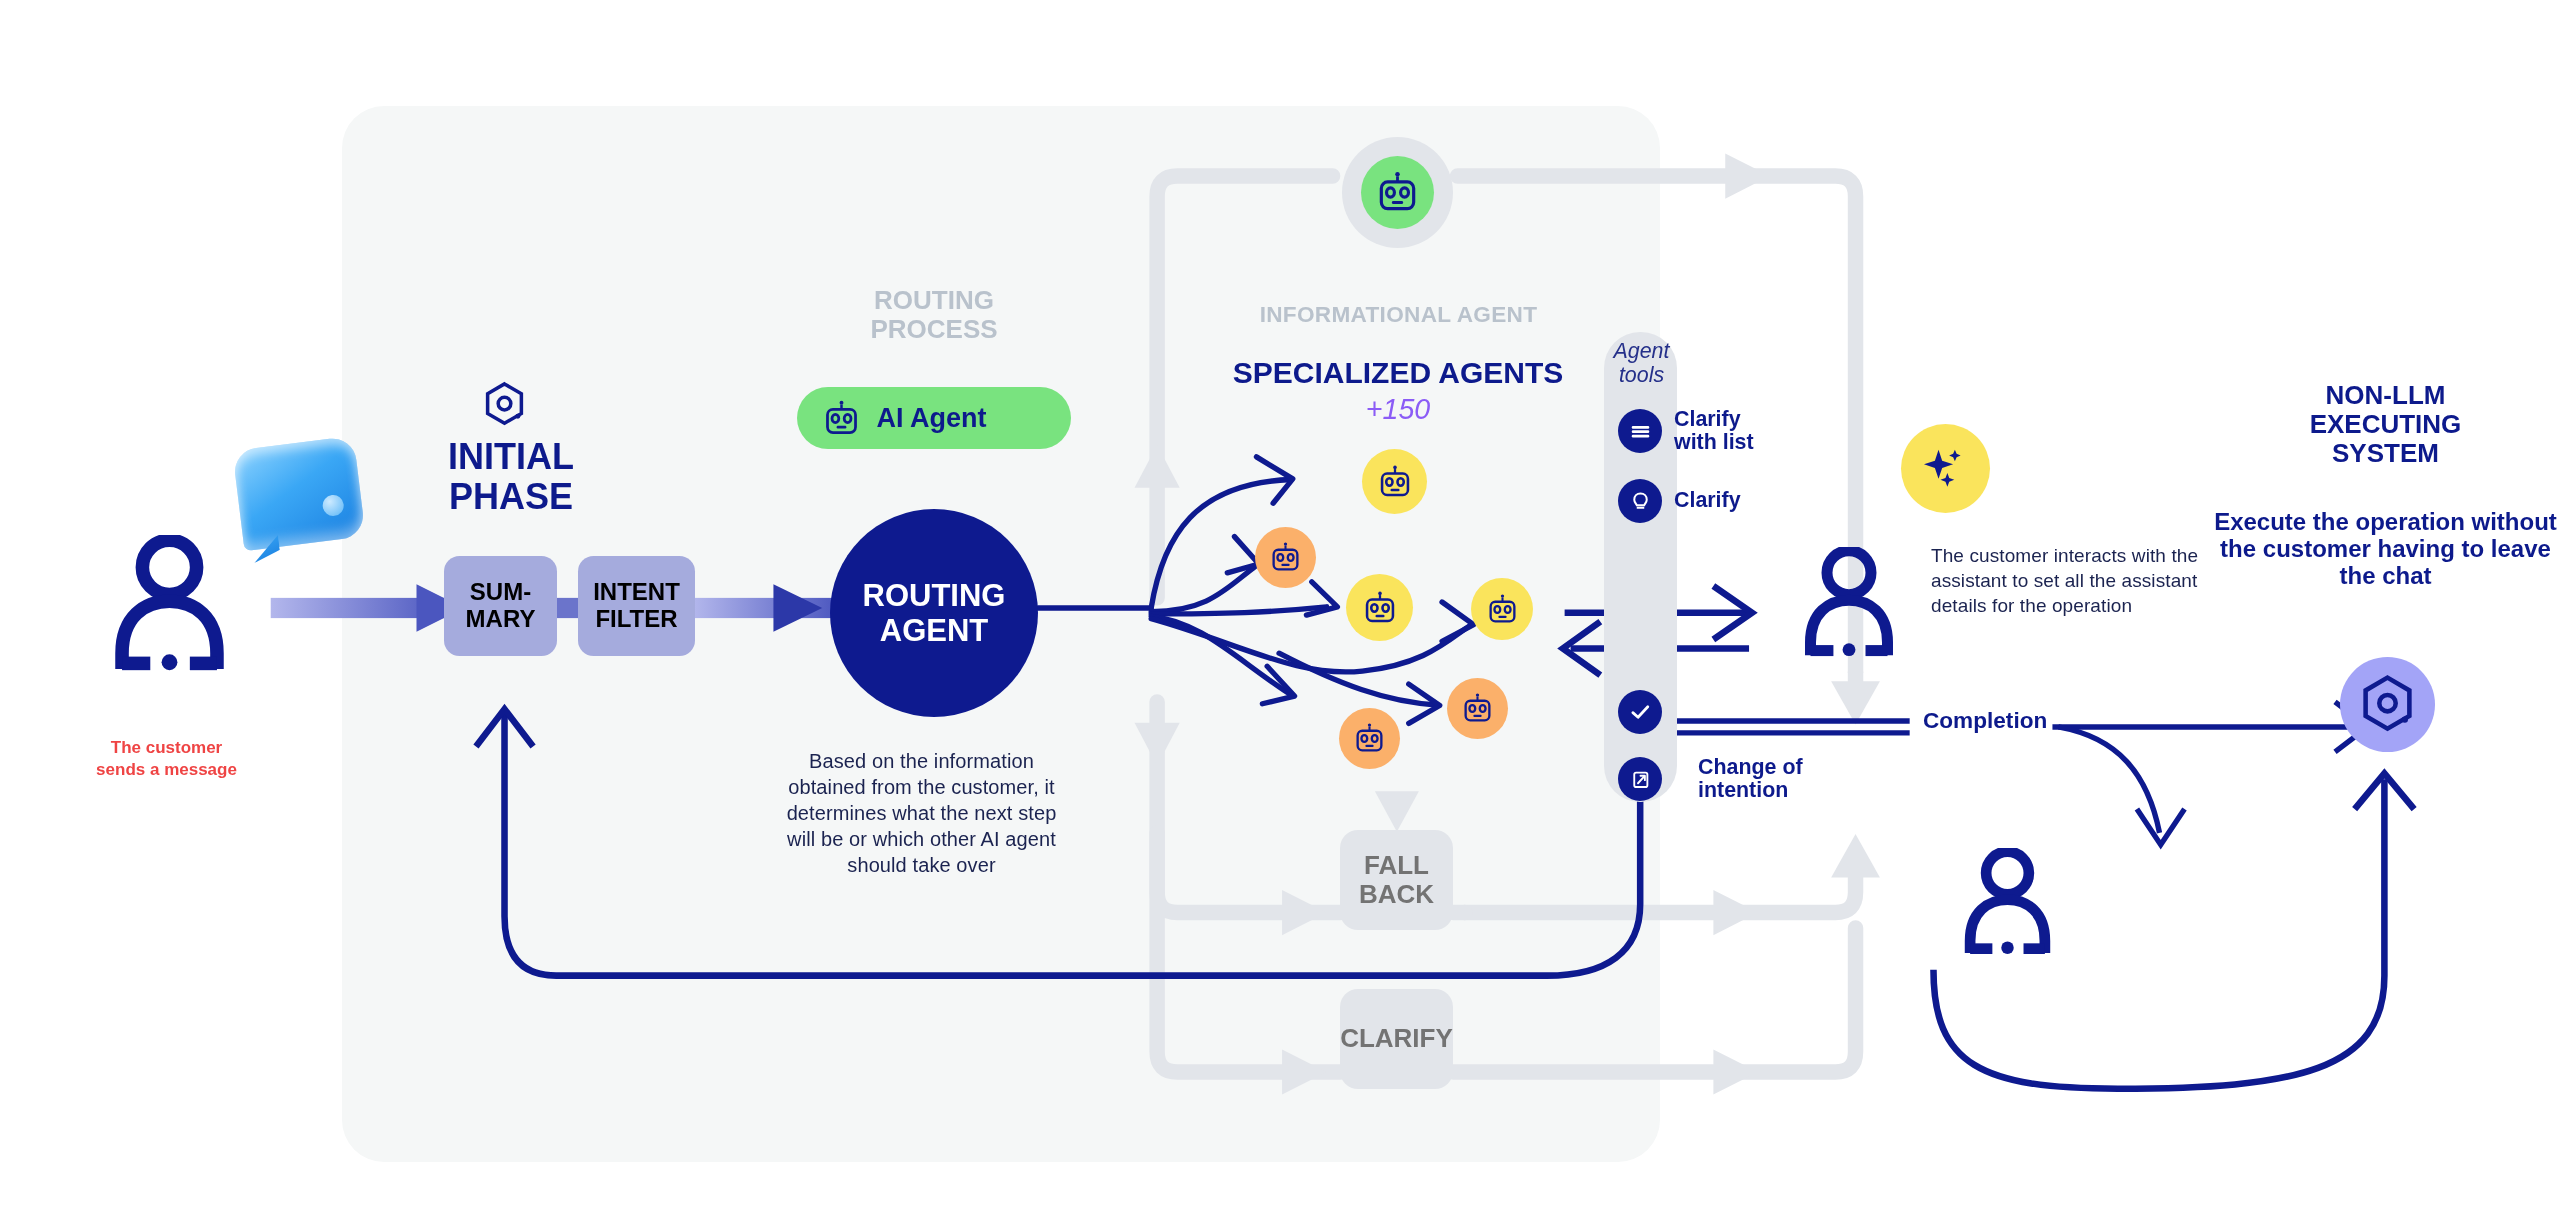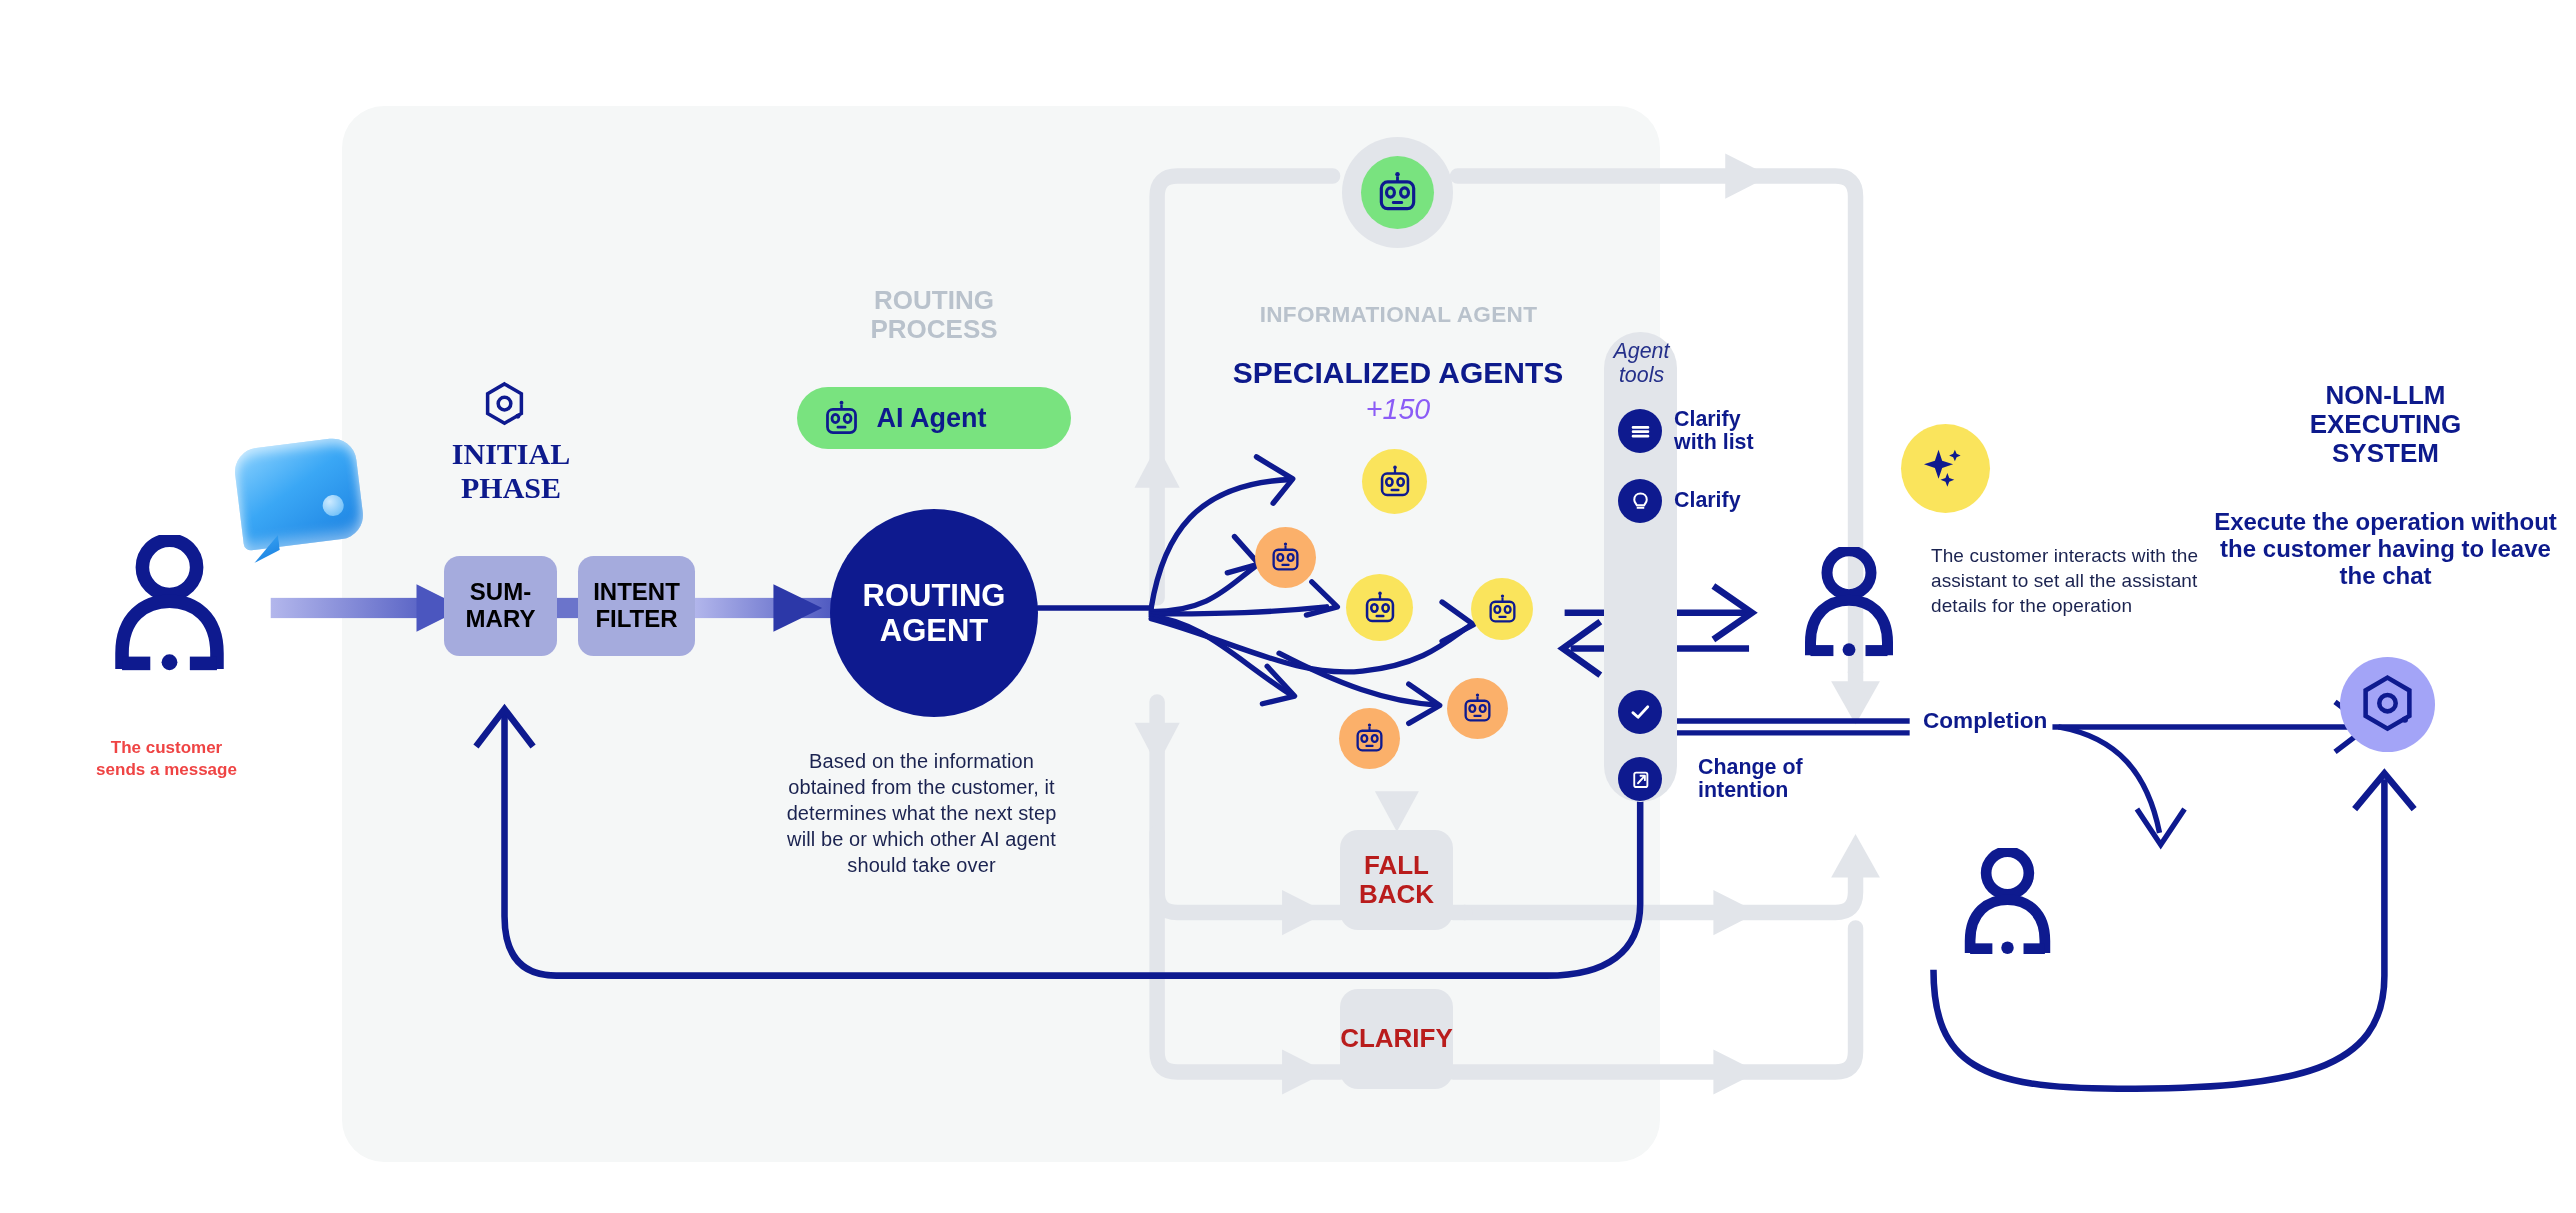--- a/index.html
+++ b/index.html
@@ -17,21 +17,21 @@
   
   .lbl{position:absolute;color:#111b6e;}
   .bold-head{font-weight:bold;color:#0d1a8c;text-align:center;line-height:1.12;}
   .grey-head{font-weight:bold;color:#b9c2cc;text-align:center;line-height:1.12;}
   .thin-body{color:#1b2350;text-align:center;line-height:1.30;font-weight:300;letter-spacing:0.1px;}
 
   
   #customer-caption{left:12px;top:737px;width:309px;text-align:center;font-size:17px;font-weight:bold;color:#ef4444;line-height:1.3;}
 
   
-  #initial-phase-title{left:416px;top:437px;width:190px;font-size:30px;font-family:Liberation Serif, serif;}
+  #initial-phase-title{left:416px;top:437px;width:190px;font-size:36px;}
 
   
   #routing-process-title{left:791px;top:286px;width:286px;font-size:26px;}
 
   
   .pill{
     position:absolute;left:797px;top:387px;width:274px;height:62px;
     background:#79e37f;border-radius:31px;display:flex;align-items:center;gap:15.5px;
     padding-left:25px;box-sizing:border-box;
   }
@@ -60,21 +60,21 @@
 
   
   #specialized-title{left:1178px;top:356px;width:440px;font-size:30px;}
   #specialized-count{left:1178px;top:393px;width:440px;font-size:28.6px;font-style:italic;font-weight:300;color:#8b5cf6;text-align:center;}
 
   
   .stage-box{
     position:absolute;background:#e2e5ea;border-radius:18px;
     display:flex;align-items:center;justify-content:center;
   }
-  .stage-box span{font-size:26px;font-weight:bold;color:#b91c1c;text-align:center;line-height:1.12;}
+  .stage-box span{font-size:26px;font-weight:bold;color:#737373;text-align:center;line-height:1.12;}
   #box-fallback{left:1340px;top:830px;width:113px;height:100px;}
   #box-clarify{left:1340px;top:989px;width:113px;height:100px;}
 
   
   .tools-capsule{
     position:absolute;left:1604px;top:332px;width:73px;height:470px;
     background:#e2e5ea;border-radius:36px;
   }
   #agent-tools-title{left:1582px;top:340px;width:119px;font-size:21.4px;font-style:italic;color:#25308a;text-align:center;line-height:1.1;font-weight:400;}
 

